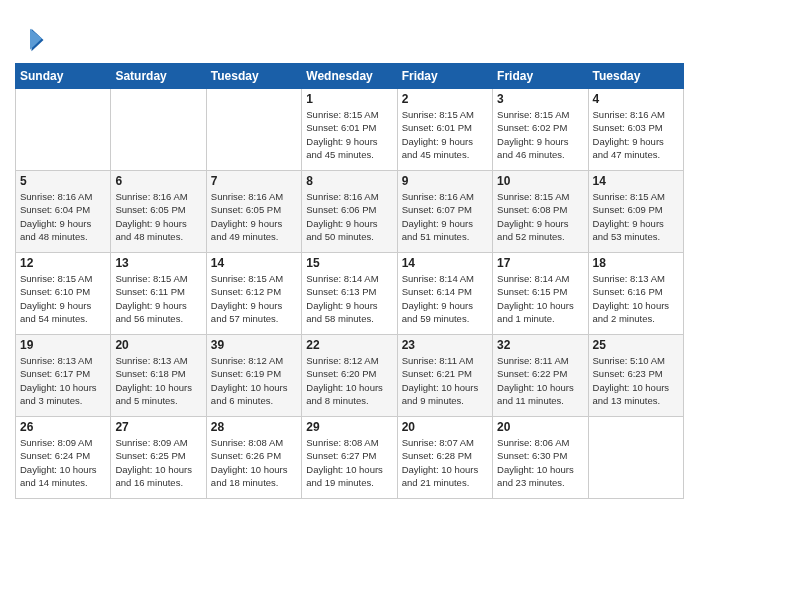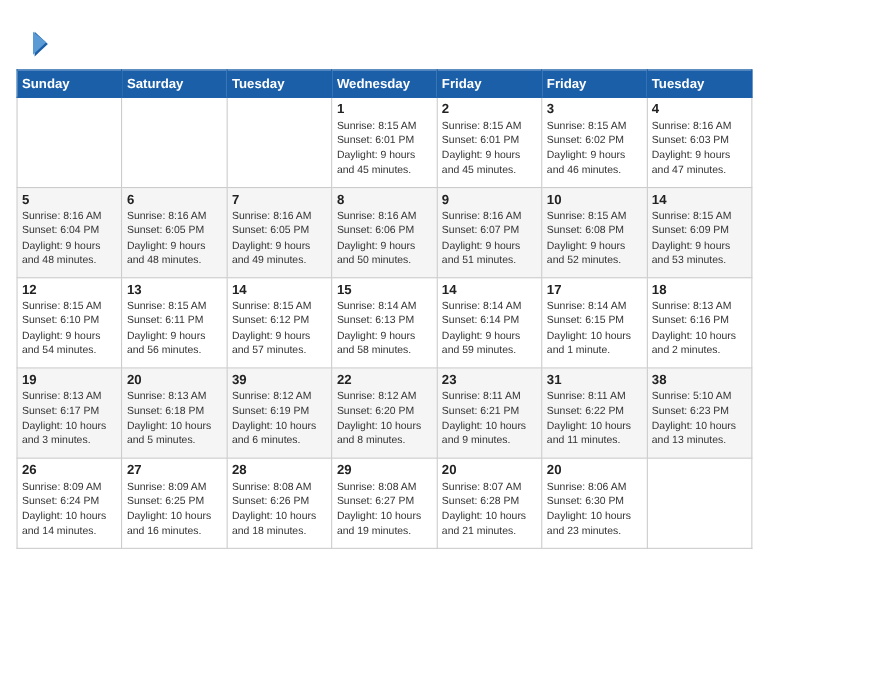--- a/index.html
+++ b/index.html
@@ -290,28 +290,28 @@
 and 8 minutes.</div>
           </td>
           <td>
             <span class="day-number">23</span>
             <div class="day-info" style="white-space: pre-line;">Sunrise: 8:11 AM
 Sunset: 6:21 PM
 Daylight: 10 hours
 and 9 minutes.</div>
           </td>
           <td>
-            <span class="day-number">31</span>
+            <span class="day-number">32</span>
             <div class="day-info" style="white-space: pre-line;">Sunrise: 8:11 AM
 Sunset: 6:22 PM
 Daylight: 10 hours
 and 11 minutes.</div>
           </td>
           <td>
-            <span class="day-number">38</span>
+            <span class="day-number">25</span>
             <div class="day-info" style="white-space: pre-line;">Sunrise: 5:10 AM
 Sunset: 6:23 PM
 Daylight: 10 hours
 and 13 minutes.</div>
           </td>
         </tr>
         <tr>
           <td>
             <span class="day-number">26</span>
             <div class="day-info" style="white-space: pre-line;">Sunrise: 8:09 AM

